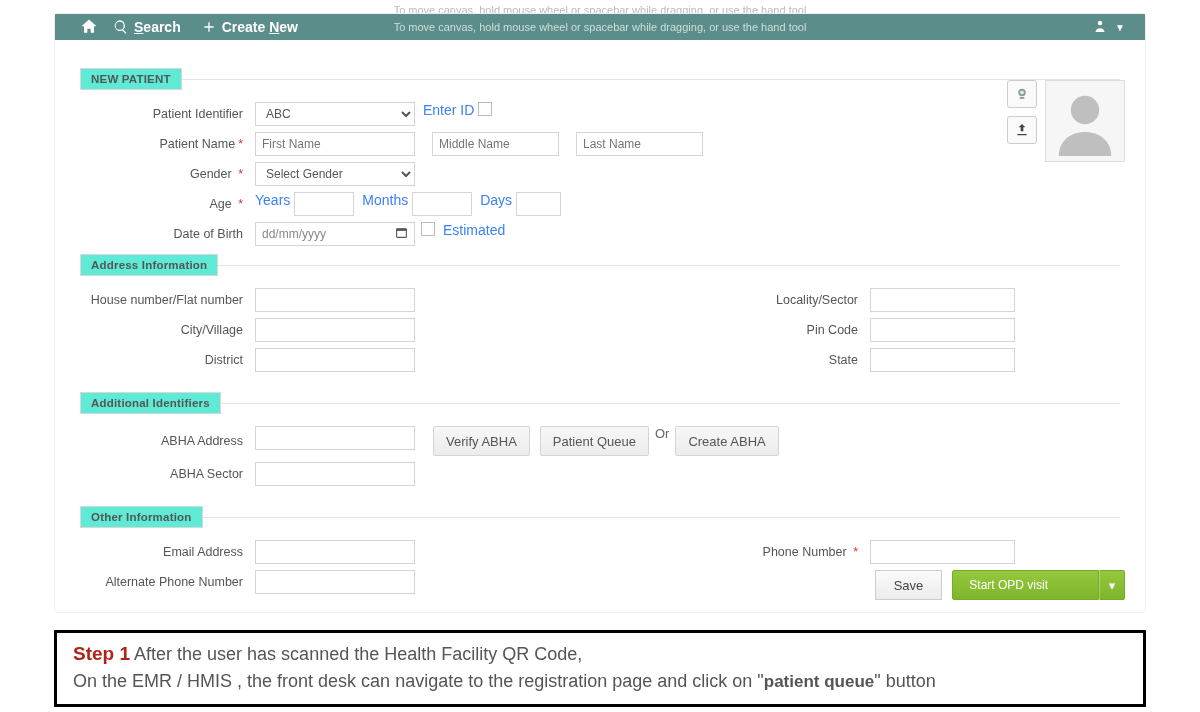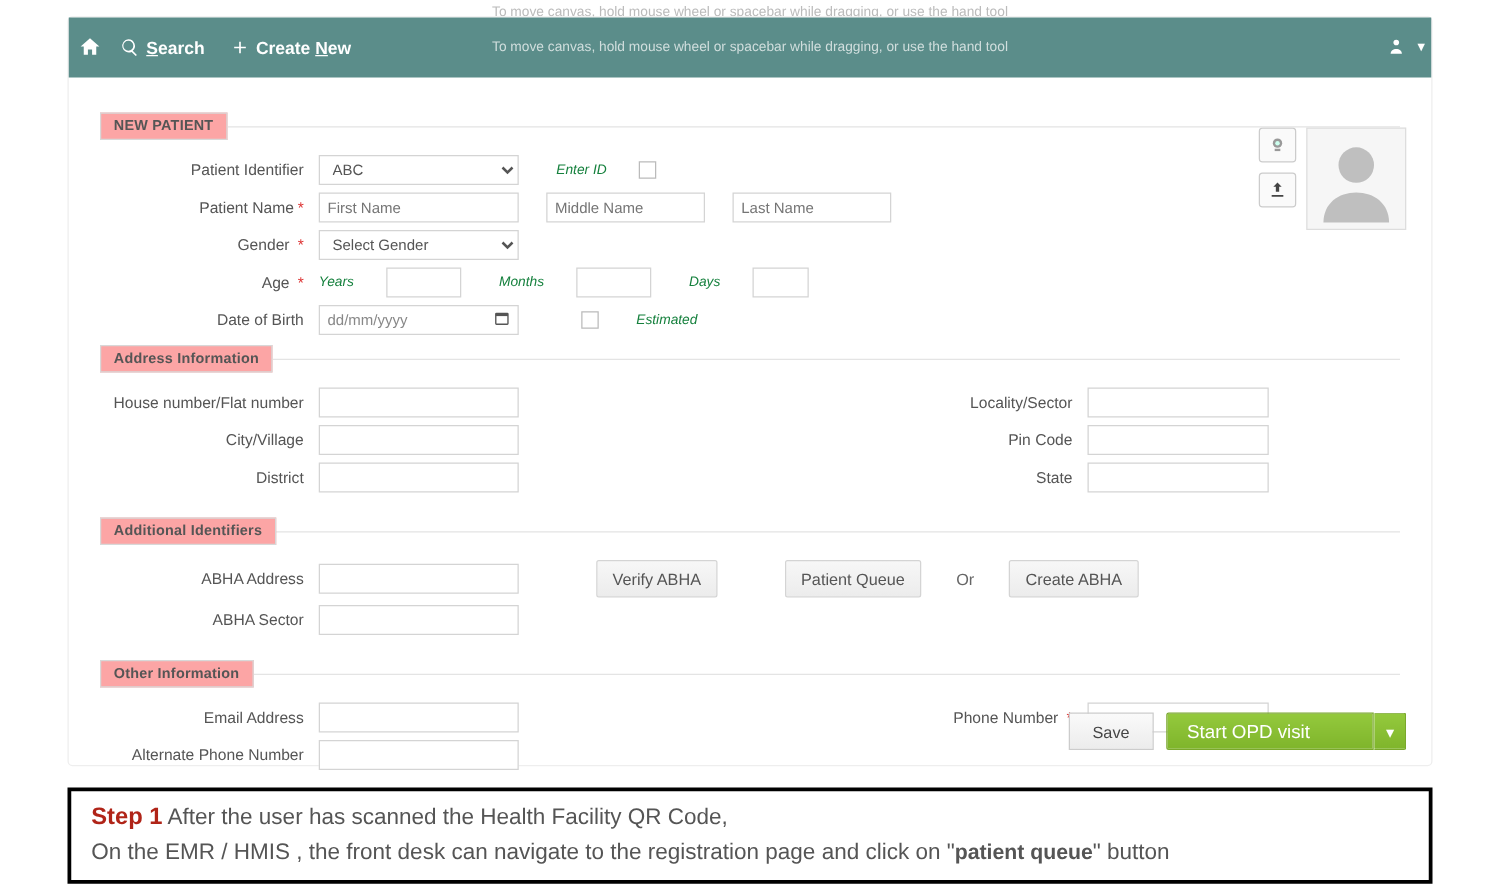--- a/index.html
+++ b/index.html
@@ -2,45 +2,45 @@
 <html><head>
 <meta charset="utf-8">
 <style>
   * { box-sizing: border-box; margin: 0; padding: 0; }
   body { font-family: Arial, Helvetica, sans-serif; font-size: 13px; background: #fff; color: #555; }
   .stage { width: 1200px; height: 712px; margin: 0 auto; position: relative; background: #fff; }
   .canvas-hint { position:absolute; top:4px; left:0; right:0; text-align:center; font-size:11px; color:#bbb; }
   .outer-border { position:absolute; top:13px; left:54px; right:54px; height:600px; border:1px solid #eee; border-radius:4px; background:#fff; }
 
   
-  .topbar { height:48px; background:#5b8d8a; display:flex; align-items:center; color:#fff; padding:0 3px; position:relative; }
+  .topbar { height:26px; background:#5b8d8a; display:flex; align-items:center; color:#fff; padding:0 20px; position:relative; }
   .topbar .home-icon { width:28px; height:28px; display:flex; align-items:center; justify-content:center; }
   .topbar .nav-item { display:flex; align-items:center; gap:5px; padding:0 10px; font-size:14px; font-weight:bold; cursor:pointer; }
   .topbar .underline-letter { text-decoration: underline; }
   .topbar .right-side { margin-left:auto; display:flex; align-items:center; gap:6px; }
   .topbar .helper-text { position:absolute; left:50%; transform:translateX(-50%); font-size:11px; color:#d0dedd; }
   .topbar svg { fill:#fff; }
 
   
   .form-wrap { padding:20px 25px 10px 25px; position:relative; }
 
   fieldset.section { border:1px solid #e4e4e4; border-left:none; border-right:none; border-bottom:none; padding:12px 0 6px 0; margin-top:8px; position:relative; }
-  fieldset.section legend { background:#fca5a5; border:1px solid #d8d8d8; padding:4px 10px; font-size:11.5px; color:#555; letter-spacing:.2px; }
+  fieldset.section legend { background:#5eead4; border:1px solid #d8d8d8; padding:4px 10px; font-size:11.5px; color:#555; letter-spacing:.2px; }
   fieldset.main-section legend { font-weight:bold; font-size:11.5px; }
 
   .row { display:flex; align-items:center; margin-bottom:6px; }
   .lbl { width:175px; text-align:right; padding-right:12px; color:#555; font-size:12.5px; }
   .req { color:#d33; padding-left:3px; }
   .ctl input[type=text], .ctl select, .ctl input[type=date-like] {
     height:24px; border:1px solid #d4d4d4; background:#fff; font-size:12px; padding:2px 6px; color:#555;
   }
   .ctl select { appearance:auto; }
-  .ctl .w160{width:160px;} .w155{width:127px;} .w145{width:145px;} .w60{width:60px;} .w45{width:45px;}
-  .inline { display:inline-flex; align-items:center; gap:22px; }
-  .unit-lbl { font-size:11px; color:#15803d; padding:0 4px 0 8px;font-style:italic;}
+  .ctl .w160{width:160px;} .w155{width:127px;margin-left:17px;} .w145{width:145px;} .w60{width:60px;} .w45{width:45px;}
+  .inline { display:inline-flex; align-items:flex-start; gap:0; }
+  .unit-lbl { font-size:14px; color:#3b82f6; padding:0 4px 0 8px;}
   .checkbox-sq { width:14px; height:14px; border:1px solid #bbb; display:inline-block; vertical-align:middle; background:#fff; }
   .date-input { position:relative; width:160px; height:24px; border:1px solid #d4d4d4; display:flex; align-items:center; padding:0 6px; color:#888; font-size:12px;}
   .date-input .cal-icon { position:absolute; right:6px; }
 
   .two-col { display:flex; }
   .two-col .coll { flex:0 0 50%; }
   .two-col .lbl2 { width:270px; text-align:right; padding-right:12px; }
 
   .btn {
     display:inline-flex; align-items:center; justify-content:center;
@@ -53,21 +53,21 @@
   .photo-panel { position:absolute; top:40px; right:20px; display:flex; align-items:flex-start; gap:8px; }
   .photo-icons { display:flex; flex-direction:column; gap:8px; }
   .icon-box { width:30px; height:28px; border:1px solid #ccc; border-radius:3px; background:#fafafa; display:flex; align-items:center; justify-content:center; font-size:14px; cursor:pointer;}
   .avatar { width:80px; height:82px; border:1px solid #ddd; background:#f6f6f6; display:flex; align-items:flex-end; justify-content:center; overflow:hidden;}
   .avatar svg { width:70px; height:80px; }
 
   
   .footer-bar { position:absolute; bottom:12px; right:20px; display:flex; gap:10px; align-items:stretch; }
   .save-btn { background:linear-gradient(#fafafa,#ececec); border:1px solid #ccc; height:30px; padding:0 18px; font-size:13px; color:#444; border-radius:0; cursor:pointer;}
   .opd-btn { display:flex; height:30px; }
-  .opd-main { background:linear-gradient(#94c93d,#7fb52b); color:#fff; border:1px solid #7aa82c; padding:0 50px 0 16px; font-size:15px; display:flex; align-items:center; border-radius:2px 0 0 2px; cursor:pointer;}
+  .opd-main { background:linear-gradient(#94c93d,#7fb52b); color:#fff; border:1px solid #7aa82c; padding:0 50px 0 16px; font-size:12px; display:flex; align-items:center; border-radius:2px 0 0 2px; cursor:pointer;}
   .opd-caret { width:26px; background:linear-gradient(#94c93d,#7fb52b); border:1px solid #7aa82c; border-left:1px solid rgba(255,255,255,.3); color:#fff; display:flex; align-items:center; justify-content:center; border-radius:0 2px 2px 0; cursor:pointer;}
 
   
   .instruction { position:absolute; left:54px; right:54px; top:630px; border:3px solid #000; padding:10px 16px 12px 16px; }
   .instruction .line1 { font-size:18px; }
   .instruction .step-lbl { color:#b02418; font-weight:bold; font-size:19px; }
   .instruction .line2 { font-size:18px; margin-top:6px;}
   .instruction .pq { font-weight:bold; font-size:17px;}
   .small-svg { width:16px; height:16px; }
 </style>

